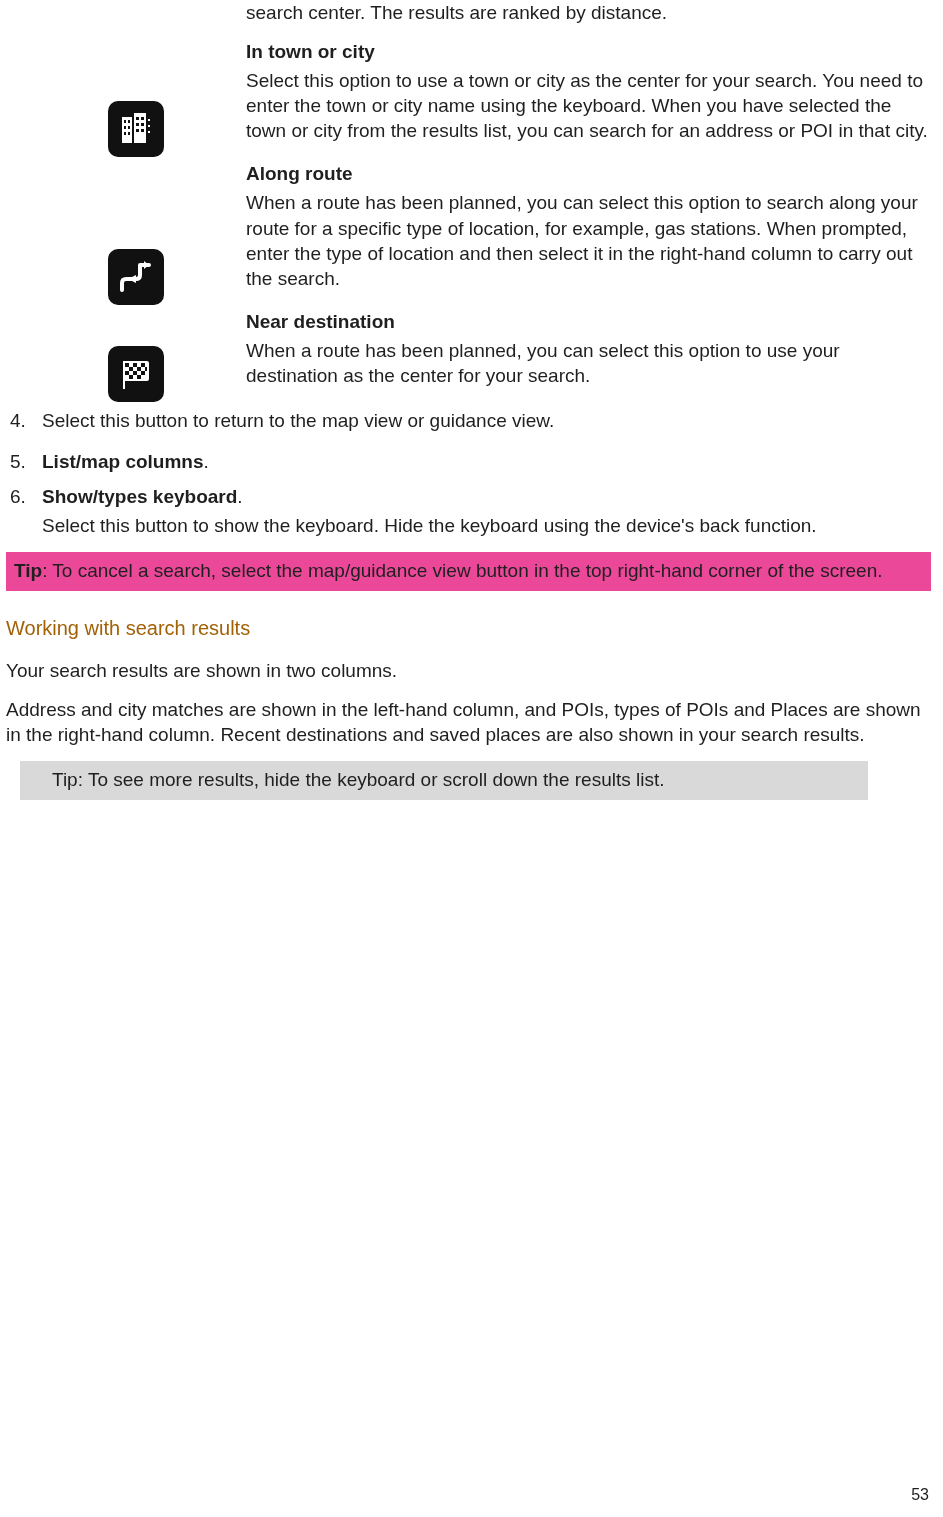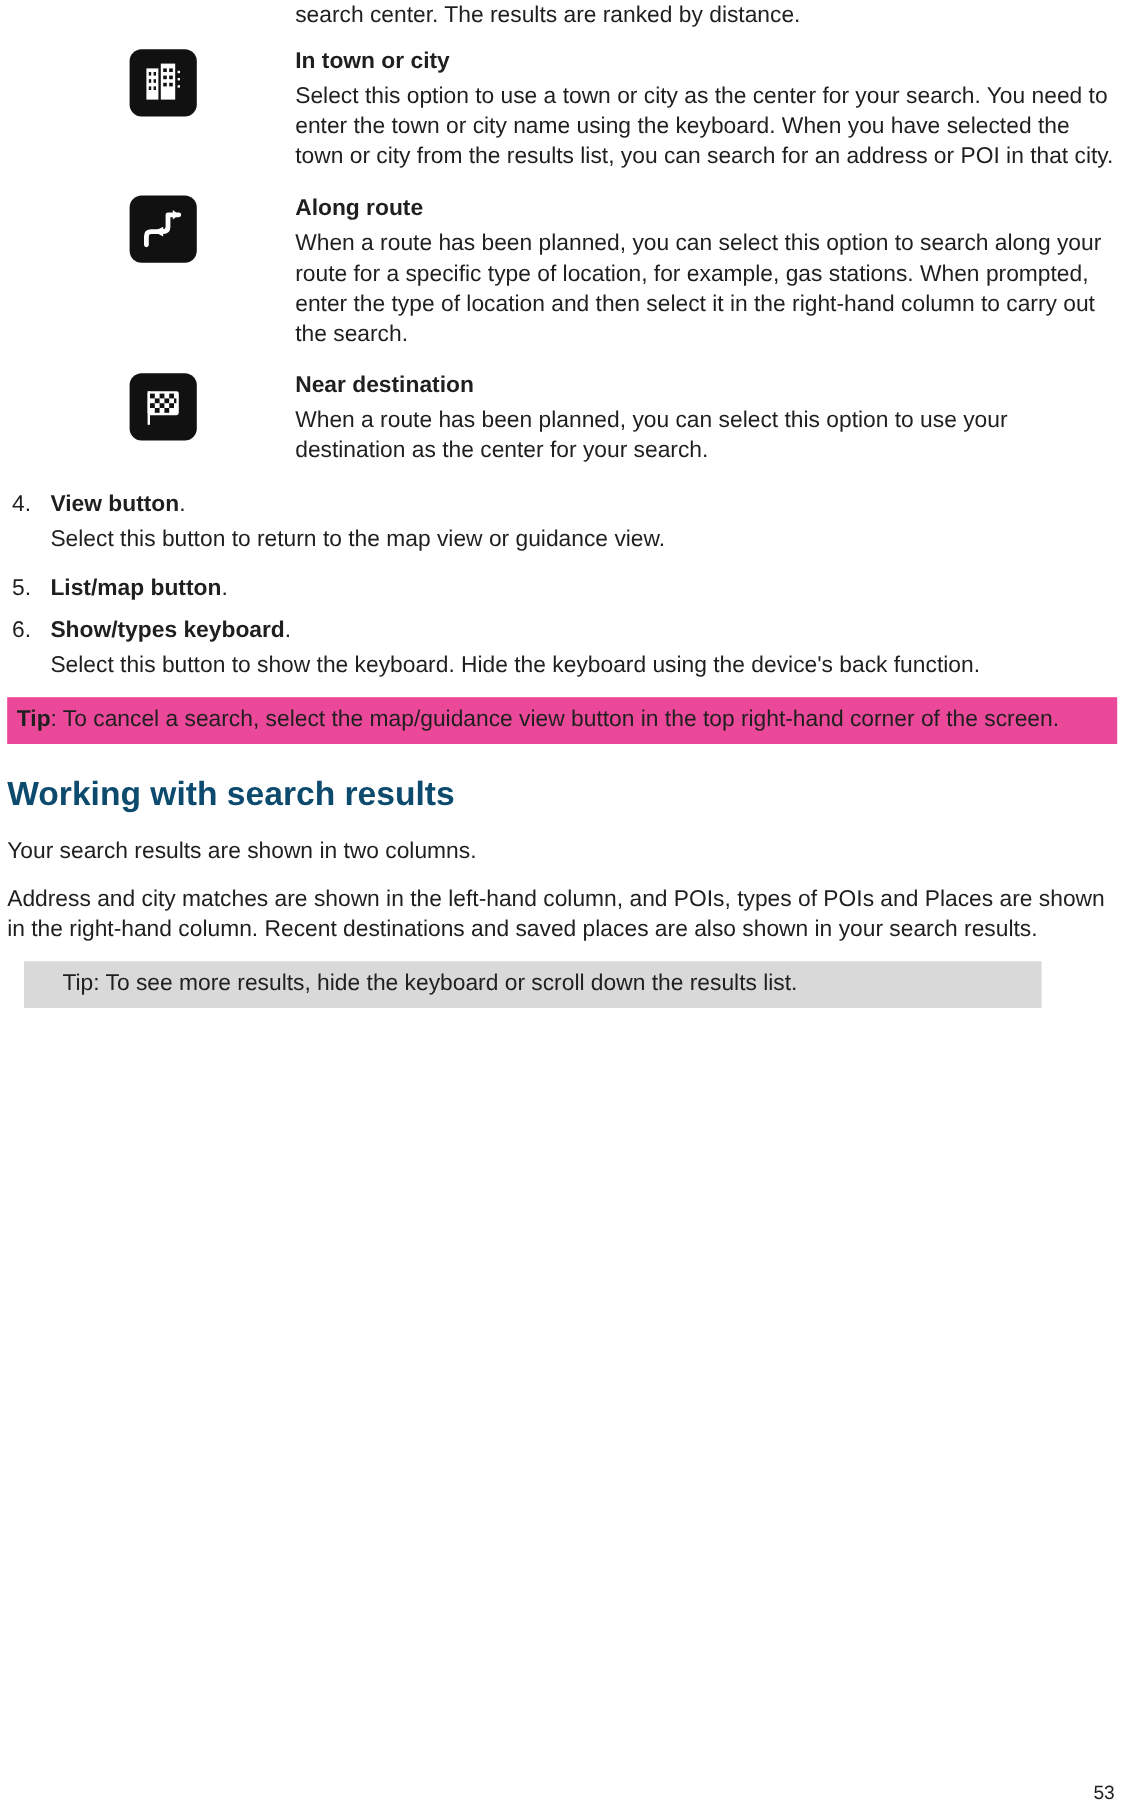--- a/index.html
+++ b/index.html
@@ -13,21 +13,21 @@
   }
   .page {
     width: 943px;
     min-height: 1517px;
     padding: 0px 12px 0 6px;
     box-sizing: border-box;
     position: relative;
   }
   .section-row {
     display: flex;
-    align-items: flex-start;
+    align-items: flex-end;
     margin-bottom: 4px;
   }
   .icon-col {
     width: 240px;
     min-width: 240px;
     padding-left: 102px;
     box-sizing: border-box;
   }
   .icon-box {
     width: 56px;
@@ -72,23 +72,23 @@
   }
   .tip-box .tip-word { font-weight: bold; }
   .tip-box2 {
     background: #d9d9d9;
     padding: 6px 10px 8px 32px;
     margin: 10px 0 0 14px;
     width: 848px;
     box-sizing: border-box;
   }
   .h2-gray {
-    color: #0c4a6e;
-    font-weight: bold;
-    font-size: 28px;
+    color: #a16207;
+    font-weight: normal;
+    font-size: 20px;
     margin: 0 0 16px 0;
   }
   .para { margin: 0 0 14px 0; }
   .page-num {
     position: absolute;
     bottom: 12px;
     right: 14px;
     font-size: 16px;
   }
 </style>
@@ -175,29 +175,28 @@
     <div class="text-col">
       <p class="opt-title">Near destination</p>
       <p class="opt-desc">When a route has been planned, you can select this option to use your destination as the center for your search.</p>
     </div>
   </div>
 
 
   <div class="num-row">
     <div class="num-col">4.</div>
     <div class="num-body">
-      <p class="num-title-line"><span class="num-title">View button</span>.</p>
       <p class="num-desc">Select this button to return to the map view or guidance view.</p>
     </div>
   </div>
 
   <div class="num-row">
     <div class="num-col">5.</div>
     <div class="num-body">
-      <p class="num-title-line"><span class="num-title">List/map button</span>.</p>
+      <p class="num-title-line"><span class="num-title">List/map columns</span>.</p>
     </div>
   </div>
 
   <div class="num-row">
     <div class="num-col">6.</div>
     <div class="num-body">
       <p class="num-title-line"><span class="num-title">Show/types keyboard</span>.</p>
       <p class="num-desc">Select this button to show the keyboard. Hide the keyboard using the device's back function.</p>
     </div>
   </div>

